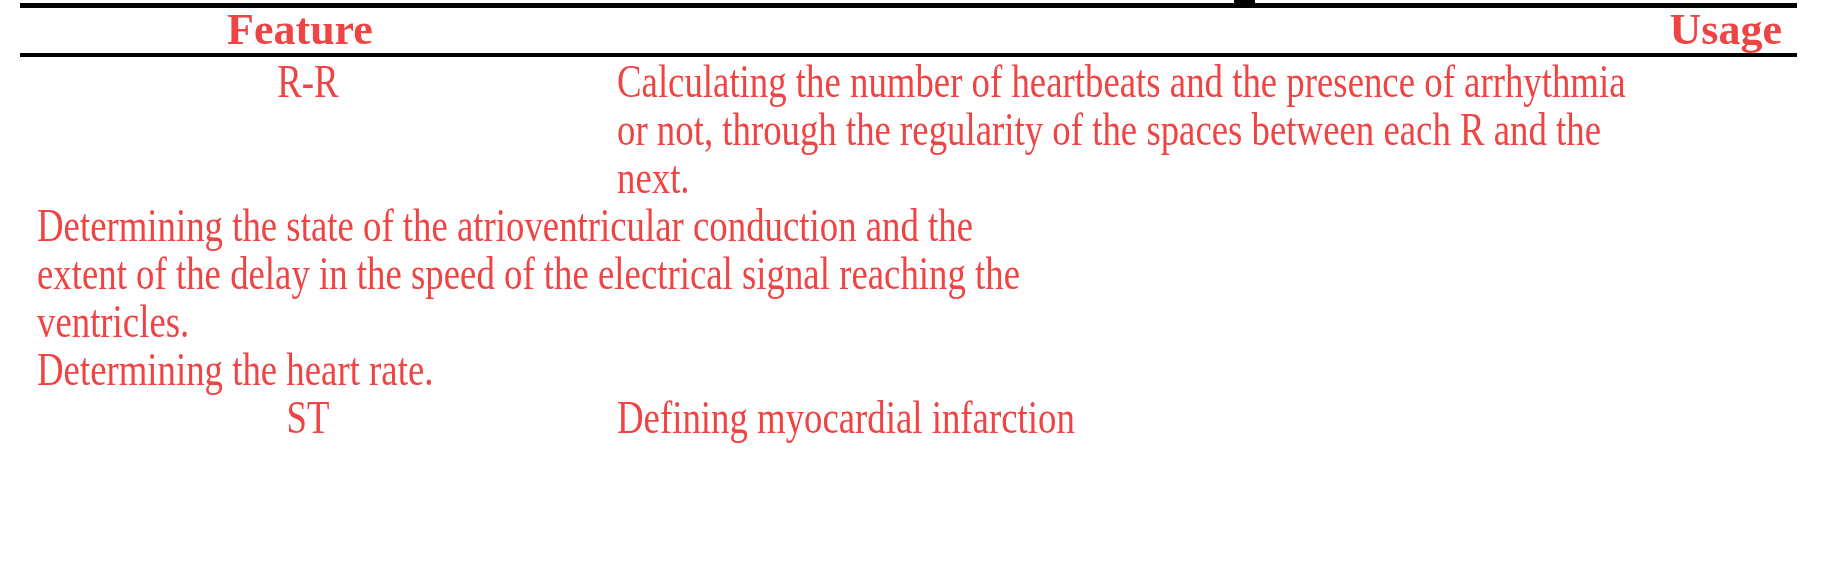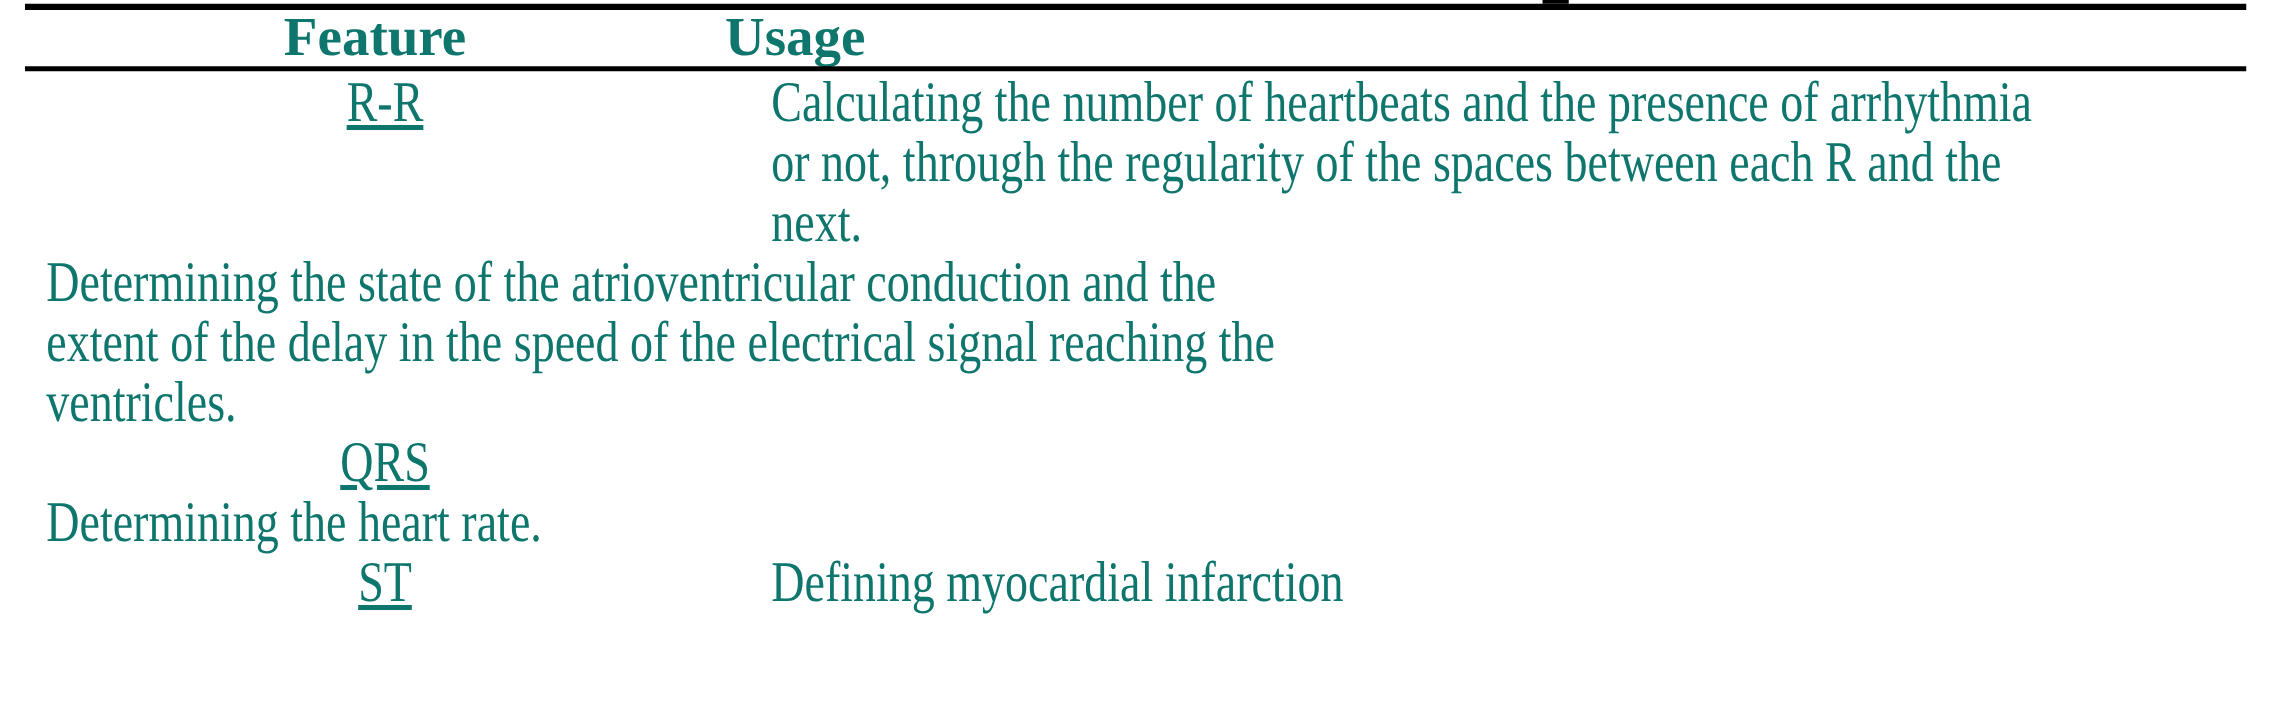--- a/index.html
+++ b/index.html
@@ -6,21 +6,21 @@
     margin: 0;
     padding: 0;
     background: #ffffff;
   }
   .page {
     position: relative;
     width: 1833px;
     height: 582px;
     background: #ffffff;
     overflow: hidden;
-    color: #0f766e;
+    color: #ef4444;
     font-family: "Liberation Serif", "DejaVu Serif", serif;
   }
   .caption-fragment {
     position: absolute;
     left: 1234px;
     top: 0;
     width: 21px;
     height: 3px;
     background: #000000;
   }
@@ -46,42 +46,42 @@
     white-space: nowrap;
   }
   .header-feature {
     flex: 0 0 580px;
     padding-left: 20px;
     box-sizing: border-box;
     text-align: center;
   }
   .header-usage {
     flex: 0 0 1202px;
-    text-align: left;
+    text-align: right;
   }
 
   .table-body {
     position: absolute;
     top: 58px;
     left: 0;
     width: 1833px;
   }
   .row { display: flex; }
   .feature-cell {
     flex: 0 0 580px;
     padding-left: 20px;
     box-sizing: border-box;
     text-align: center;
   }
   .usage-cell {
     flex: 1 1 auto;
     padding-left: 617px;
     box-sizing: border-box;
   }
-  .row .feature-cell { padding-left: 36px; text-decoration: underline; }
+  .row .feature-cell { padding-left: 36px; }
   .row .usage-cell { padding-left: 37px; }
   .usage-cell { flex: 1 1 auto; }
   .line {
     font-size: 46px;
     line-height: 48px;
     white-space: nowrap;
     transform: scaleX(0.8);
   }
   .feature-cell .line { transform-origin: 50% 50%; }
   .usage-cell .line { transform-origin: 0 50%; }
@@ -112,23 +112,20 @@
         </div>
       </div>
       <div class="row">
         <div class="usage-cell">
           <div class="line">Determining the state of the atrioventricular conduction and the</div>
           <div class="line">extent of the delay in the speed of the electrical signal reaching the</div>
           <div class="line">ventricles.</div>
         </div>
       </div>
       <div class="row">
-        <div class="feature-cell">
-          <div class="line">QRS</div>
-        </div>
       </div>
       <div class="row">
         <div class="usage-cell">
           <div class="line">Determining the heart rate.</div>
         </div>
       </div>
       <div class="row">
         <div class="feature-cell">
           <div class="line">ST</div>
         </div>

